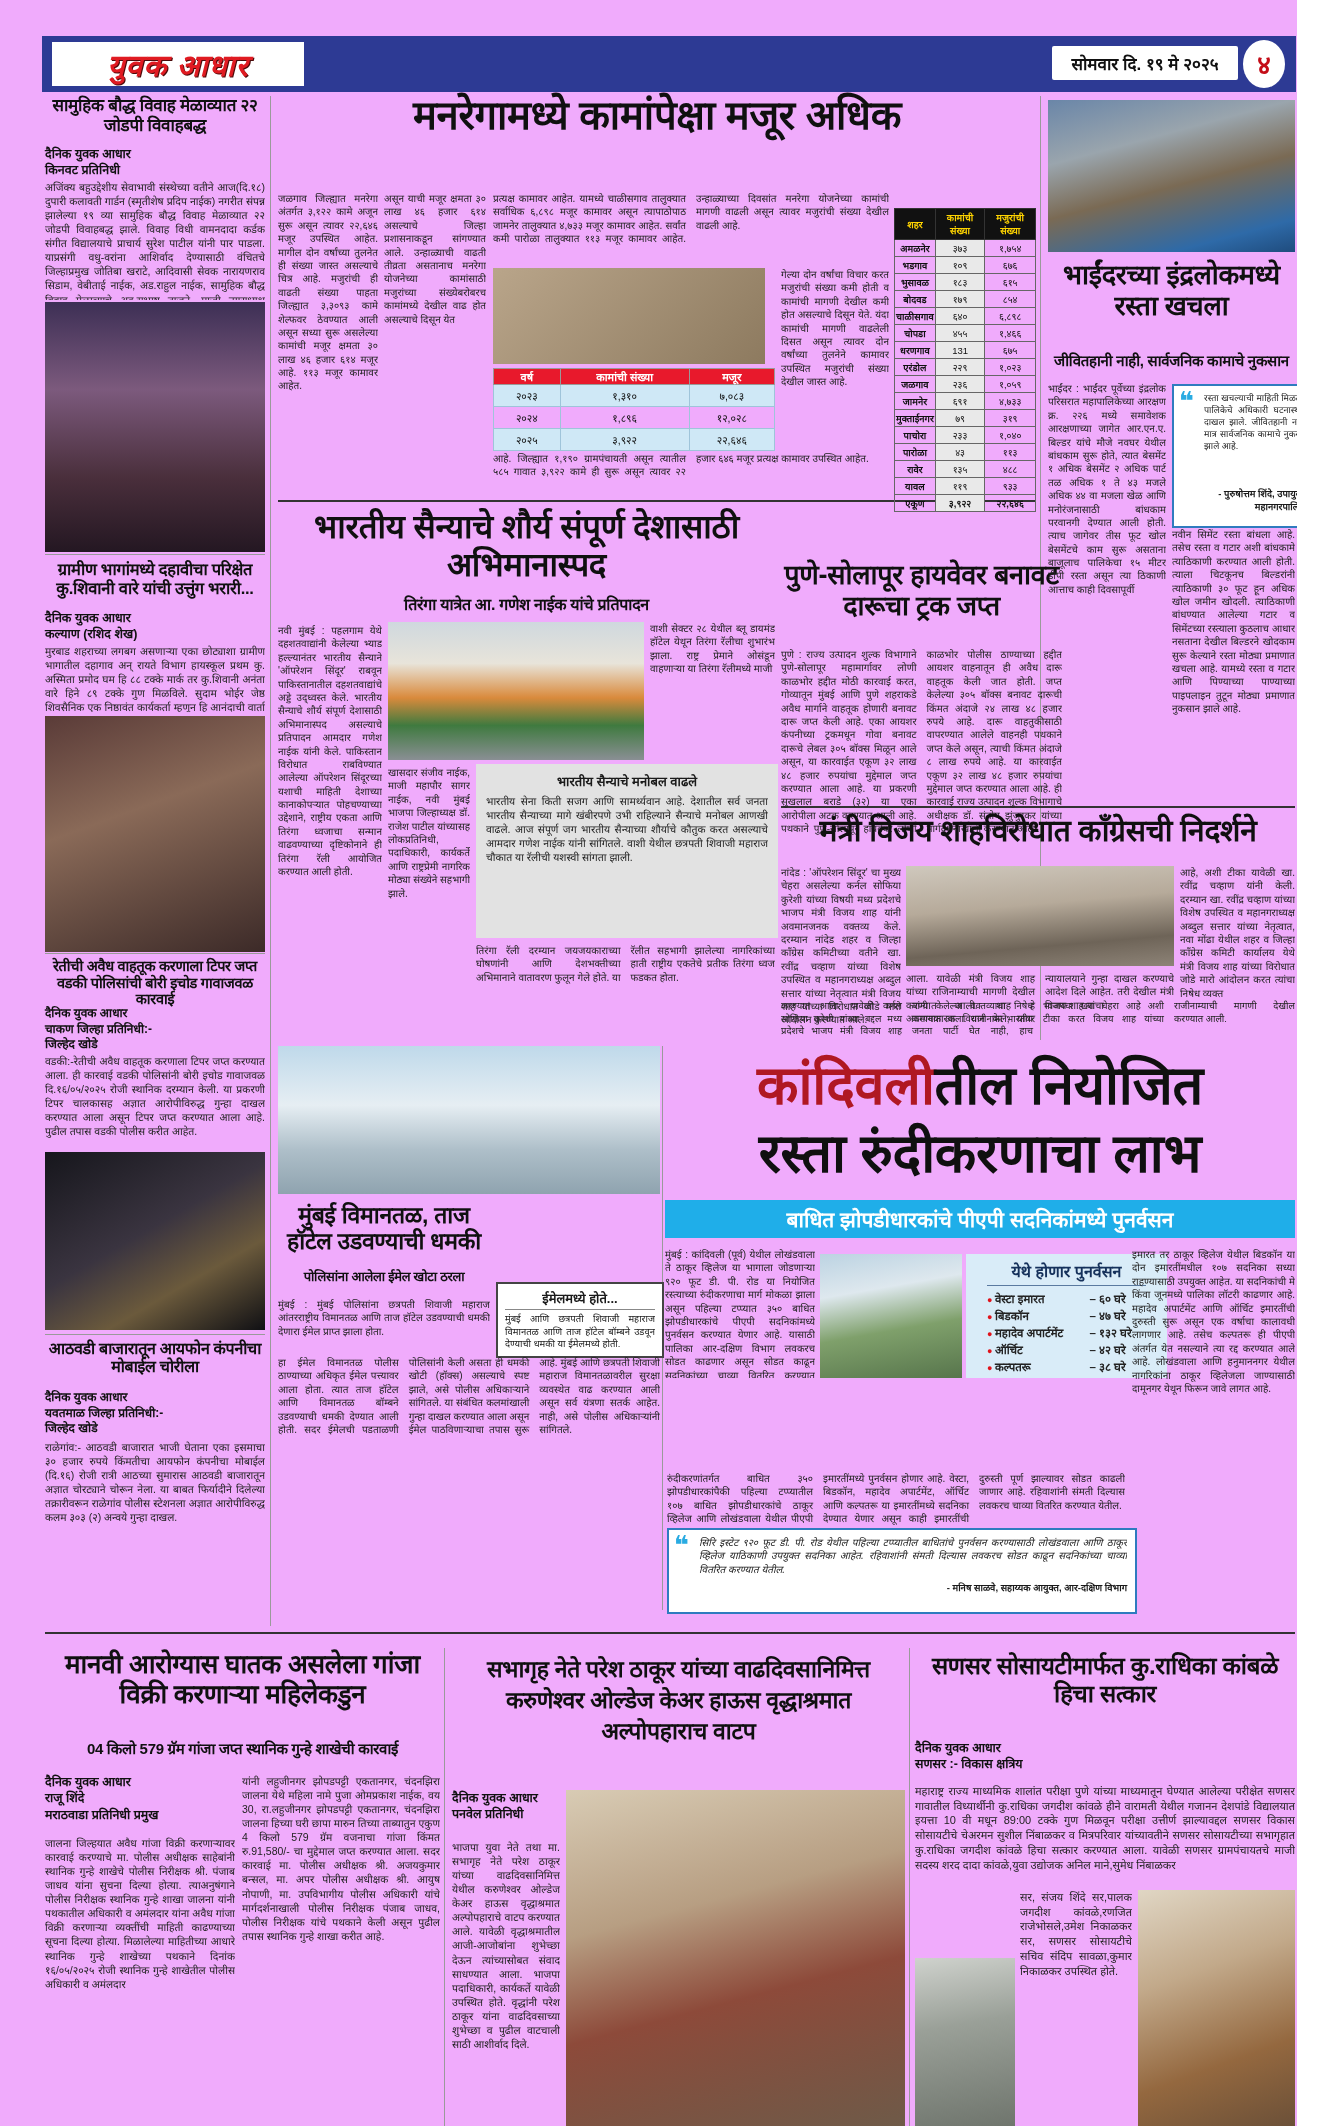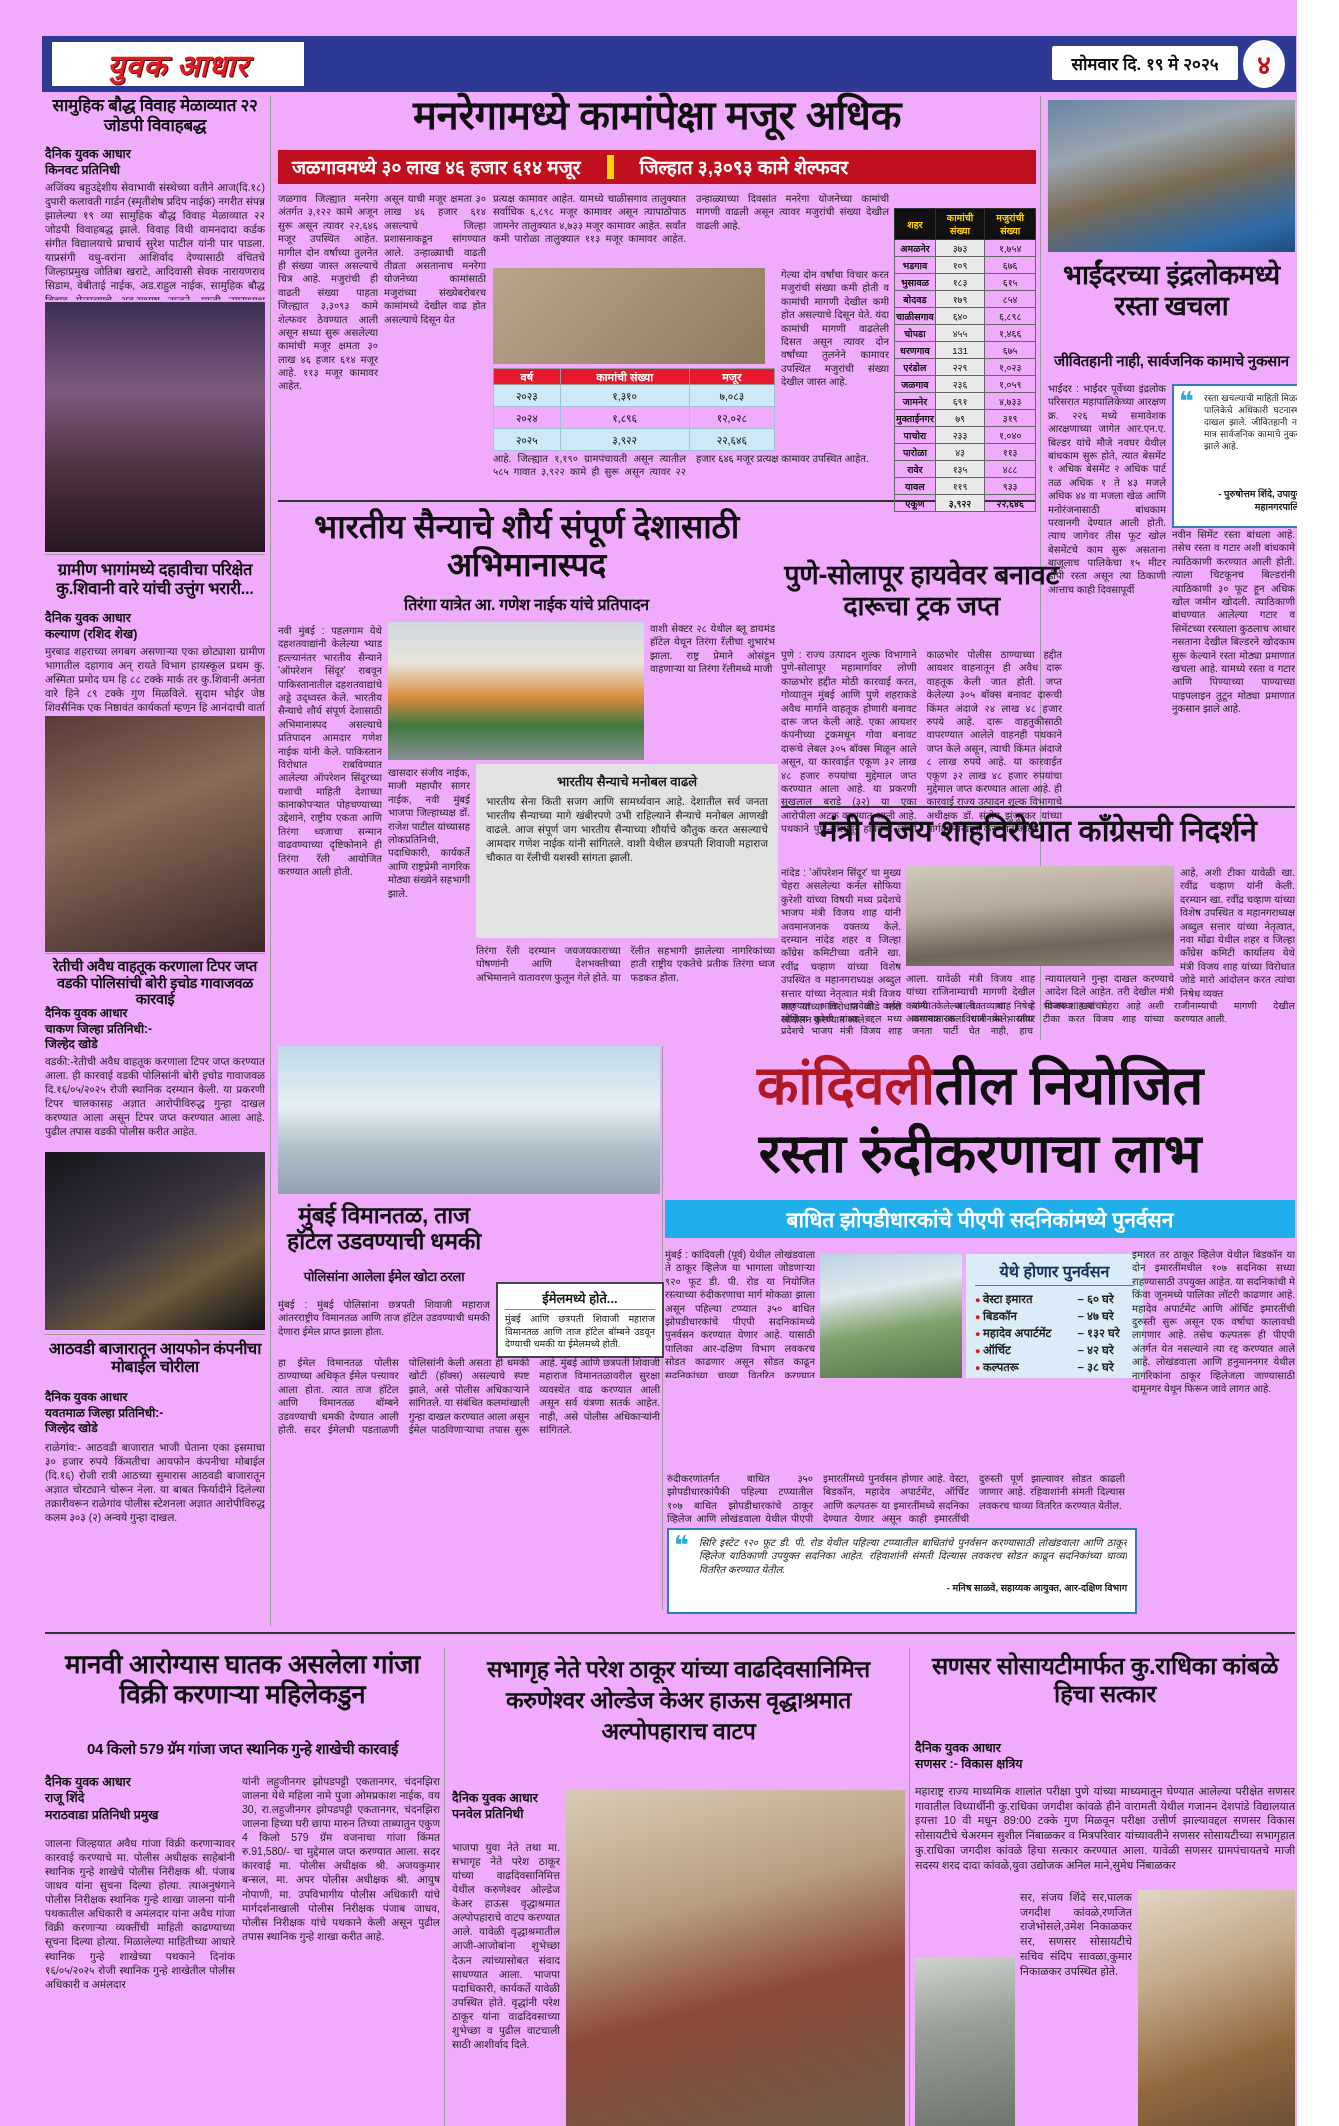--- a/index.html
+++ b/index.html
@@ -37,21 +37,21 @@
   .yeartbl td{font-size:10.5px;text-align:center;padding:3.5px;border:1px solid #9fc4da;color:#111;}
   .yeartbl tbody tr:nth-child(odd){background:#cfe8f6;}
   
   .graybox{background:#e2e2e2;padding:8px 10px;}
   .graybox .gt{font-weight:bold;font-size:13px;text-align:center;margin-bottom:4px;}
   .qbox{border:2px solid #2f7bbf;background:#fff;padding:6px 8px 6px 30px;position:relative;}
   .qmark{position:absolute;left:5px;top:2px;color:#29abe2;font-size:26px;font-weight:bold;line-height:1;}
   .qattr{font-weight:bold;text-align:right;font-size:9.5px;margin-top:3px;}
   .ebox{border:2px solid #444;padding:5px 7px;background:#fff;}
   .ebox .et{font-weight:bold;font-size:13px;text-align:center;border-bottom:1px solid #888;padding-bottom:2px;margin-bottom:3px;}
-  .infobox{background:#d9ecf8;padding:6px 9px;}
+  .infobox{background:#d9ecf8;padding:6px 21px;}
   .infobox .it{font-weight:bold;font-size:16px;text-align:center;color:#15315b;
                border-bottom:1.5px solid #5a7aa0;padding-bottom:3px;margin-bottom:4px;}
   .infotbl td{font-size:11.5px;font-weight:bold;color:#222;padding:1px 0;}
   .infotbl td:first-child::before{content:"\25CF  ";color:#e0131b;font-size:9px;}
   .infotbl td:last-child{text-align:left;white-space:nowrap;}
   .infotbl td:last-child::before{content:"\2013  ";}
   .bluestrip{background:#1faee9;color:#fff;font-weight:bold;font-size:21px;display:flex;
              align-items:center;justify-content:center;}
   
   .ph{background:linear-gradient(135deg,#b9a58a,#8d7a5f);}
@@ -114,25 +114,20 @@
 
   <div class="abs hl" style="left:45px;top:1340px;width:220px;height:46px;font-size:16px;">आठवडी बाजारातून आयफोन कंपनीचा मोबाईल चोरीला</div>
   <div class="abs by" style="left:45px;top:1390px;width:220px;font-size:12px;">
     <div>दैनिक युवक आधार</div>
     <div>यवतमाळ जिल्हा प्रतिनिधी:-</div>
     <div>जिल्हेद खोडे</div>
   </div>
   <div class="abs bt" style="left:45px;top:1440px;width:220px;height:160px;">राळेगांव:- आठवडी बाजारात भाजी घेताना एका इसमाचा ३० हजार रुपये किंमतीचा आयफोन कंपनीचा मोबाईल (दि.१६) रोजी रात्री आठच्या सुमारास आठवडी बाजारातून अज्ञात चोरट्याने चोरून नेला. या बाबत फिर्यादीने दिलेल्या तक्रारीवरून राळेगांव पोलीस स्टेशनला अज्ञात आरोपीविरुद्ध कलम ३०३ (२) अन्वये गुन्हा दाखल.</div>
 
   <div class="abs hl" style="left:278px;top:92px;width:758px;height:52px;font-size:40px;">मनरेगामध्ये कामांपेक्षा मजूर अधिक</div>
-  <div class="abs kicker" style="left:278px;top:150px;width:758px;height:34px;">
-    <span class="kl">जळगावमध्ये ३० लाख ४६ हजार ६१४ मजूर</span>
-    <span class="div"></span>
-    <span class="kl">जिल्हात ३,३०९३ कामे शेल्फवर</span>
-  </div>
 
   <div class="abs bt" style="left:278px;top:192px;width:100px;height:300px;font-size:10px;">जळगाव जिल्ह्यात मनरेगा अंतर्गत ३,१२२ कामे अजून सुरू असून त्यावर २२,६४६ मजूर उपस्थित आहेत. मागील दोन वर्षांच्या तुलनेत ही संख्या जास्त असल्याचे चित्र आहे. मजुरांची ही वाढती संख्या पाहता जिल्ह्यात ३,३०९३ कामे शेल्फवर ठेवण्यात आली असून सध्या सुरू असलेल्या कामांची मजूर क्षमता ३० लाख ४६ हजार ६१४ मजूर आहे. ११३ मजूर कामावर आहेत.</div>
   <div class="abs bt" style="left:384px;top:192px;width:102px;height:300px;font-size:10px;">असून याची मजूर क्षमता ३० लाख ४६ हजार ६१४ असल्याचे जिल्हा प्रशासनाकडून सांगण्यात आले. उन्हाळ्याची वाढती तीव्रता असतानाच मनरेगा योजनेच्या कामांसाठी मजुरांच्या संख्येबरोबरच कामांमध्ये देखील वाढ होत असल्याचे दिसून येत</div>
   <div class="abs bt cols2" style="left:493px;top:192px;width:396px;height:72px;font-size:10px;">प्रत्यक्ष कामावर आहेत. यामध्ये चाळीसगाव तालुक्यात सर्वाधिक ६,८९८ मजूर कामावर असून त्यापाठोपाठ जामनेर तालुक्यात ४,७३३ मजूर कामावर आहेत. सर्वांत कमी पारोळा तालुक्यात ११३ मजूर कामावर आहेत. उन्हाळ्याच्या दिवसांत मनरेगा योजनेच्या कामांची मागणी वाढली असून त्यावर मजुरांची संख्या देखील वाढली आहे.</div>
   <div class="abs ph" style="left:493px;top:268px;width:272px;height:96px;background:linear-gradient(170deg,#c9a374 0%,#b5straight 0%,#c39a6a 45%,#9a784e 100%);"></div>
   <div class="abs bt" style="left:781px;top:268px;width:108px;height:224px;font-size:10px;">गेल्या दोन वर्षांचा विचार करत मजुरांची संख्या कमी होती व कामांची मागणी देखील कमी होत असल्याचे दिसून येते. यंदा कामांची मागणी वाढलेली दिसत असून त्यावर दोन वर्षांच्या तुलनेने कामावर उपस्थित मजुरांची संख्या देखील जास्त आहे.</div>
 
   <div class="abs" style="left:493px;top:368px;width:282px;">
     <table class="yeartbl">
       <thead>

